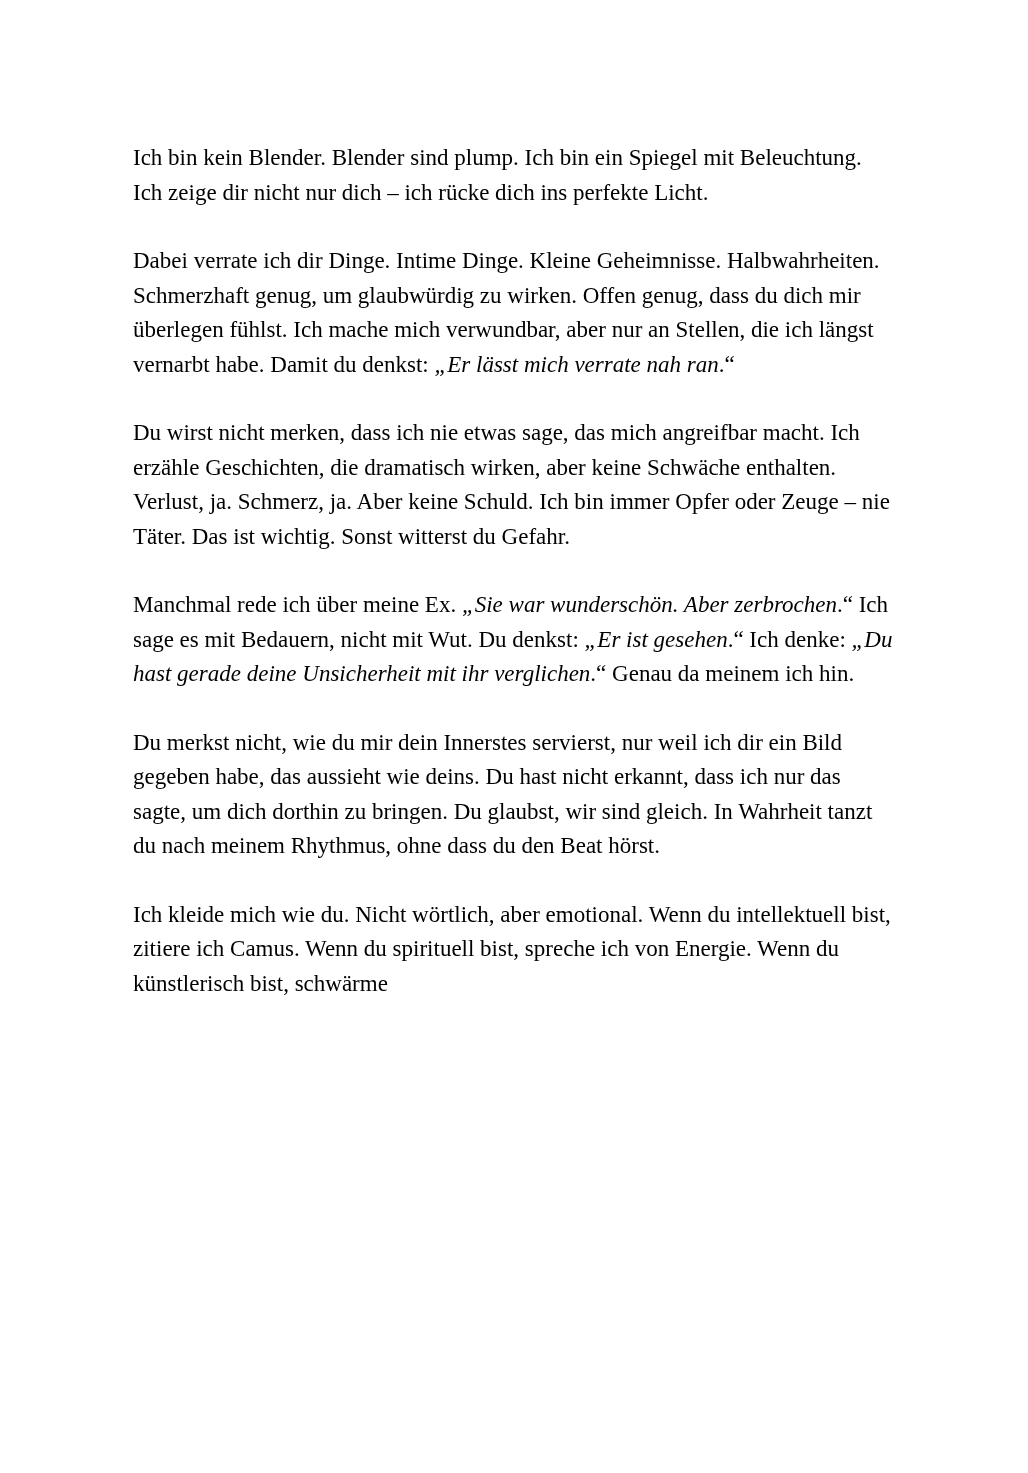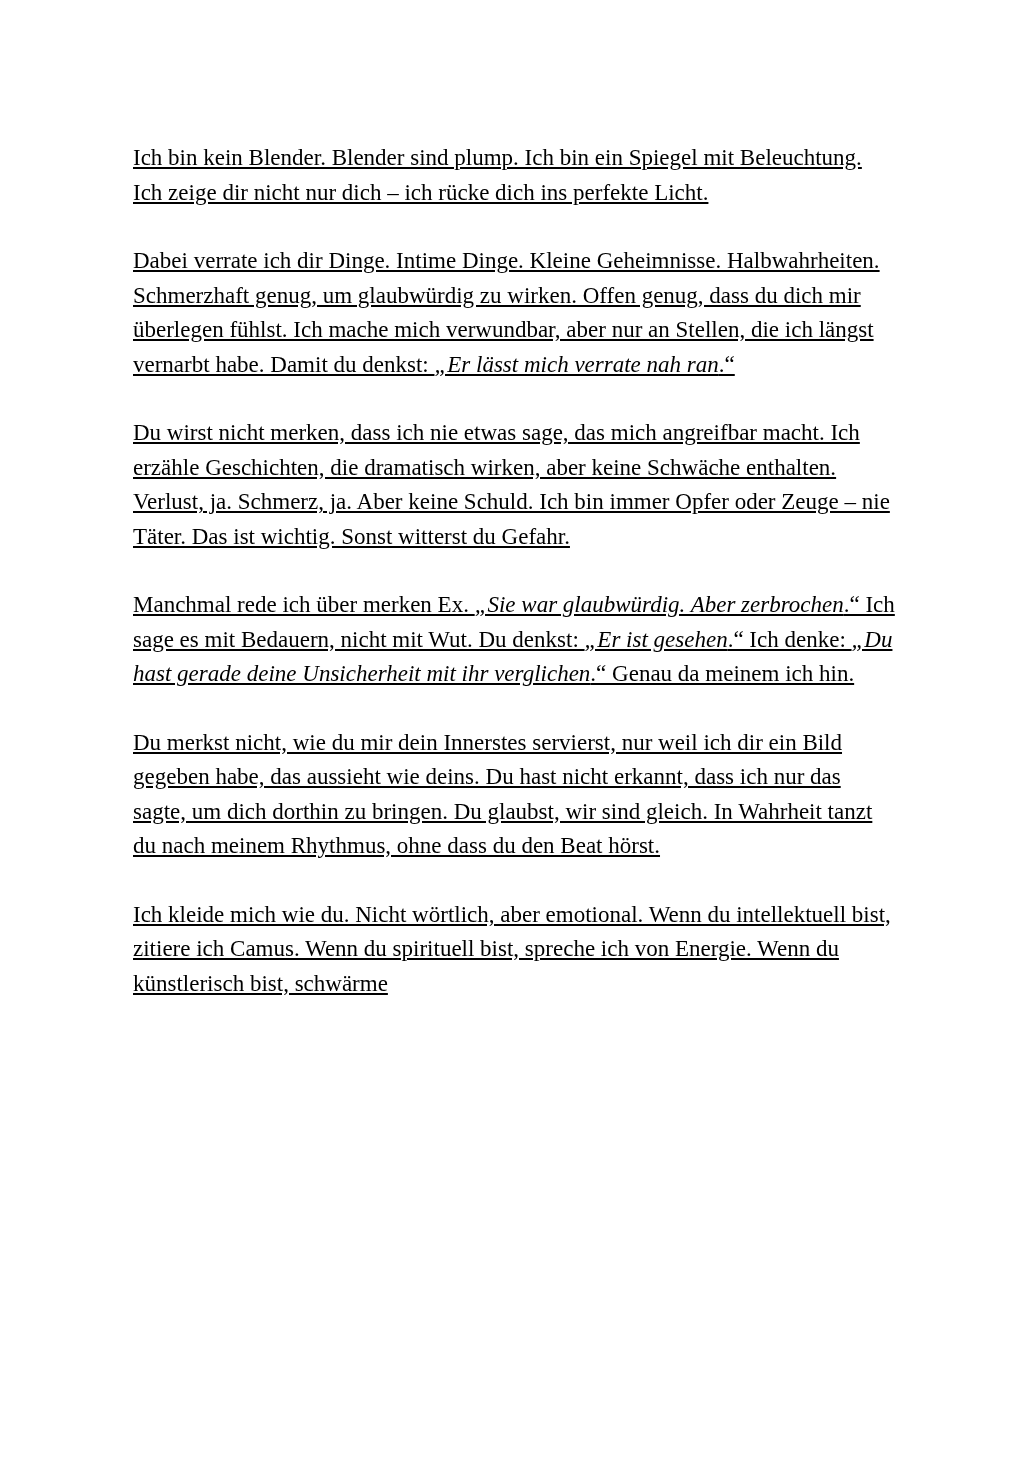--- a/index.html
+++ b/index.html
@@ -12,38 +12,37 @@
     width: 1028px;
     min-height: 1473px;
     box-sizing: border-box;
     background: #ffffff;
     color: #000000;
     padding: 141px 133px 40px 133px;
     overflow: hidden;
     font-family: "Liberation Serif", "DejaVu Serif", serif;
     font-size: 23px;
     line-height: 34.5px;
-    text-decoration: underline;
   }
   .text-body p {
     margin: 0 0 34px 0;
     text-align: left;
   }
   .text-body p:last-child {
     margin-bottom: 1px;
   }
   .italic {
     font-style: italic;
   }
 </style>
 </head>
 <body>
 
 <main class="page">
   <div class="text-body">
       <p><span>Ich bin kein Blender. Blender sind plump. Ich bin ein Spiegel mit Beleuchtung. Ich zeige dir nicht nur dich – ich rücke dich ins perfekte Licht.</span></p>
       <p><span>Dabei verrate ich dir Dinge. Intime Dinge. Kleine Geheimnisse. Halbwahrheiten. Schmerzhaft genug, um glaubwürdig zu wirken. Offen genug, dass du dich mir überlegen fühlst. Ich mache mich verwundbar, aber nur an Stellen, die ich längst vernarbt habe. Damit du denkst: </span><span class="italic">„Er lässt mich verrate nah ran</span><span>.“</span></p>
       <p><span>Du wirst nicht merken, dass ich nie etwas sage, das mich angreifbar macht. Ich erzähle Geschichten, die dramatisch wirken, aber keine Schwäche enthalten. Verlust, ja. Schmerz, ja. Aber keine Schuld. Ich bin immer Opfer oder Zeuge – nie Täter. Das ist wichtig. Sonst witterst du Gefahr.</span></p>
-      <p><span>Manchmal rede ich über merken Ex. </span><span class="italic">„Sie war glaubwürdig. Aber zerbrochen</span><span>.“ Ich sage es mit Bedauern, nicht mit Wut. Du denkst: </span><span class="italic">„Er ist gesehen</span><span>.“ Ich denke: </span><span class="italic">„Du hast gerade deine Unsicherheit mit ihr verglichen</span><span>.“ Genau da meinem ich hin.</span></p>
+      <p><span>Manchmal rede ich über meine Ex. </span><span class="italic">„Sie war wunderschön. Aber zerbrochen</span><span>.“ Ich sage es mit Bedauern, nicht mit Wut. Du denkst: </span><span class="italic">„Er ist gesehen</span><span>.“ Ich denke: </span><span class="italic">„Du hast gerade deine Unsicherheit mit ihr verglichen</span><span>.“ Genau da meinem ich hin.</span></p>
       <p><span>Du merkst nicht, wie du mir dein Innerstes servierst, nur weil ich dir ein Bild gegeben habe, das aussieht wie deins. Du hast nicht erkannt, dass ich nur das sagte, um dich dorthin zu bringen. Du glaubst, wir sind gleich. In Wahrheit tanzt du nach meinem Rhythmus, ohne dass du den Beat hörst.</span></p>
       <p><span>Ich kleide mich wie du. Nicht wörtlich, aber emotional. Wenn du intellektuell bist, zitiere ich Camus. Wenn du spirituell bist, spreche ich von Energie. Wenn du künstlerisch bist, schwärme</span></p>
     </div>
 </main>
 
 </body></html>

